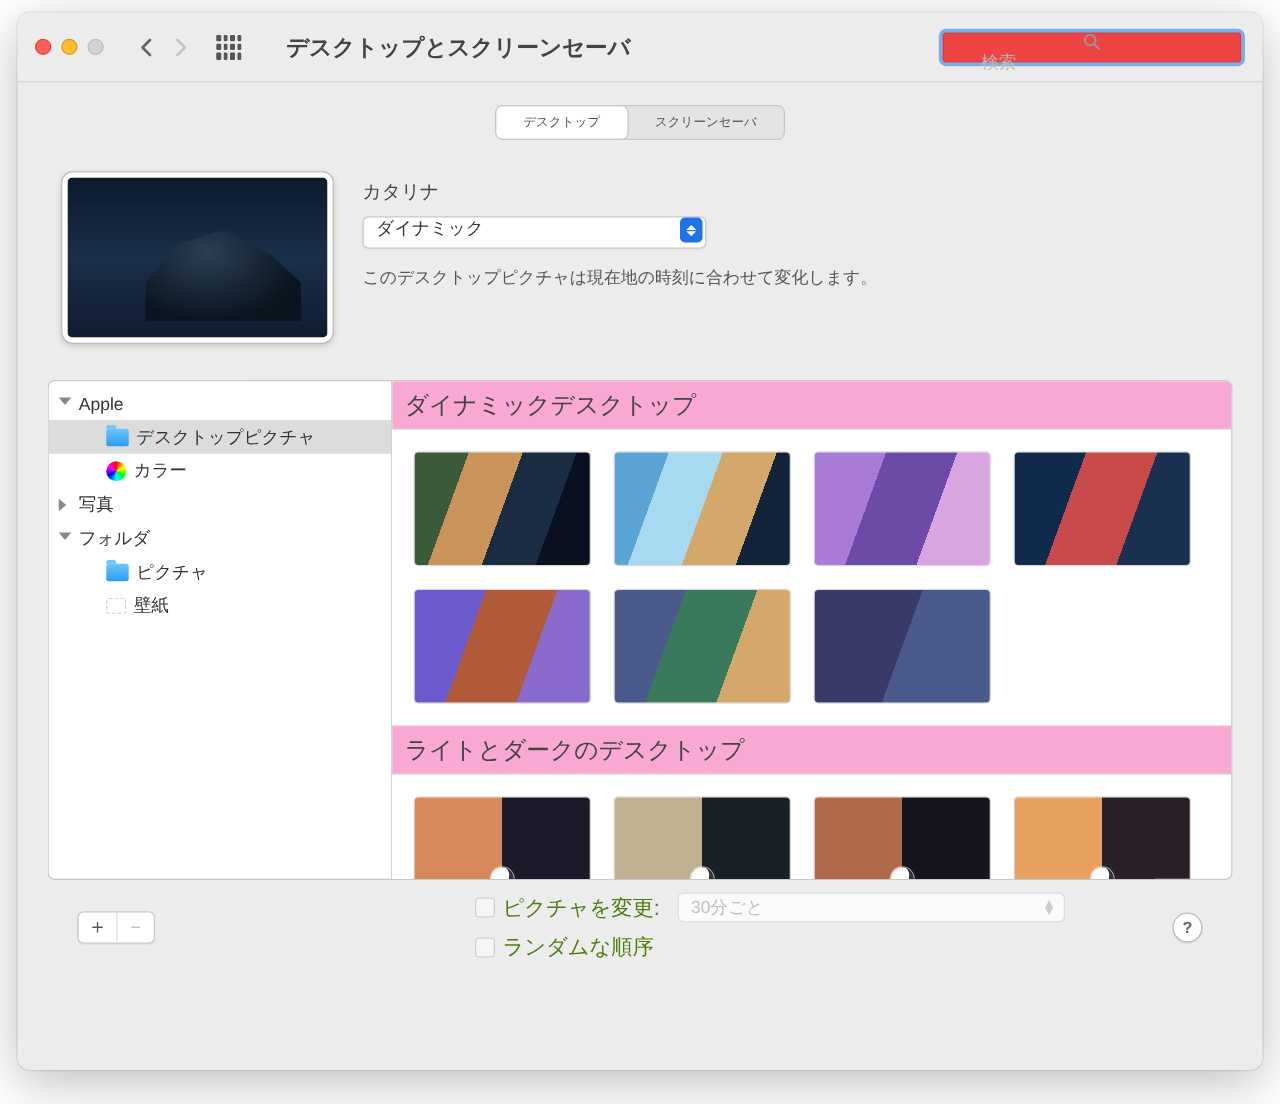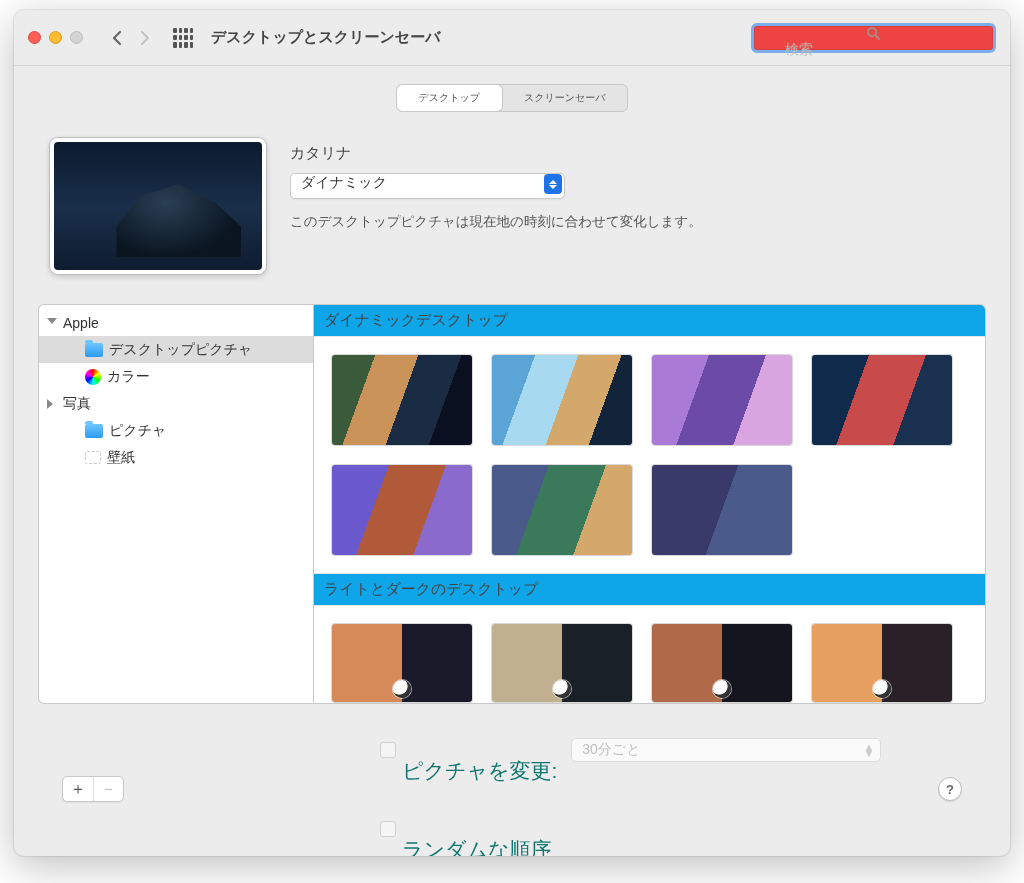--- a/index.html
+++ b/index.html
@@ -31,21 +31,21 @@
 }
 .traffic { display: flex; gap: 8px; margin-right: 20px; }
 .dot { width: 13px; height: 13px; border-radius: 50%; }
 .dot.red { background:#ff5f57; border:1px solid #e0443e; }
 .dot.yellow { background:#febc2e; border:1px solid #d89e22; }
 .dot.gray { background:#d3d3d3; border:1px solid #bdbdbd; }
 .navbtn { width:28px; height:28px; display:flex; align-items:center; justify-content:center; color:#888; cursor:default; }
 .navbtn.active { color:#555; }
 .grid-icon { width:20px; height:20px; display:grid; grid-template-columns:repeat(4,1fr); grid-template-rows:repeat(3,1fr); gap:2px; margin:0 14px; }
 .grid-icon span { background:#555; border-radius:1px; }
-.title { font-size:15px; font-weight:600; color:#444; margin-left:4px; flex:1; }
+.title { font-size:18px; font-weight:600; color:#444; margin-left:22px; flex:1; }
 .search-wrap {
   width:245px; height:30px;
   border:3px solid #7baee8;
   border-radius:6px;
   background:#ef4444;
   display:flex; align-items:center;
   padding:0 6px;
   box-shadow:0 0 0 1px rgba(0,0,0,0.1) inset;
   flex-direction:column;
 }
@@ -111,21 +111,21 @@
 .color-icon { width:16px; height:16px; border-radius:50%; background:conic-gradient(red,yellow,lime,cyan,blue,magenta,red); }
 .gen-icon { width:16px; height:13px; border:1.5px dashed #ccc; border-radius:2px; }
 
 .content {
   flex:1;
   border:1px solid #c8c8c8;
   border-radius:0 6px 6px 0;
   background:#fff;
   overflow-y:auto;
 }
-.section-h { padding:6px 10px; font-size:15px; color:#444; border-bottom:1px solid #e5e5e5; border-top:1px solid #e5e5e5; background:#0ea5e9;}
+.section-h { padding:6px 10px; font-size:19px; color:#444; border-bottom:1px solid #e5e5e5; border-top:1px solid #e5e5e5; background:#f9a8d4;}
 .section-h:first-child { border-top:none; }
 .thumbs { display:flex; flex-wrap:wrap; gap:20px; padding:18px 18px; }
 .thumb { width:140px; height:90px; border-radius:3px; box-shadow:0 0 0 1px rgba(0,0,0,0.15); position:relative; overflow:hidden; cursor:pointer; }
 .thumbs.row2 .thumb { height:78px; }
 .ld-badge { position:absolute; bottom:4px; left:50%; transform:translateX(-50%); width:18px; height:18px; border-radius:50%; background:radial-gradient(circle at 35% 35%,#fff 0 48%,#333 52% 100%); box-shadow:0 0 0 1px rgba(255,255,255,0.6);}
 
 
 .t1{background:linear-gradient(110deg,#3a5a3a 0 25%,#c9935a 25% 50%,#1a2b44 50% 75%,#0a1020 75%)}
 .t2{background:linear-gradient(110deg,#5aa5d6 0 25%,#a7d9f0 25% 50%,#d4a86a 50% 75%,#12243a 75%)}
 .t3{background:linear-gradient(110deg,#a97bd6 0 33%,#6b4aa8 33% 66%,#d9a5e0 66%)}
@@ -136,21 +136,21 @@
 .l1{background:linear-gradient(90deg,#d68a5a 0 50%,#1a1a2a 50%)}
 .l2{background:linear-gradient(90deg,#c0b090 0 50%,#1a2028 50%)}
 .l3{background:linear-gradient(90deg,#b06a4a 0 50%,#151520 50%)}
 .l4{background:linear-gradient(90deg,#e8a060 0 50%,#2a2028 50%)}
 
 .footer { display:flex; align-items:center; padding:10px 24px 0 24px; gap:16px; color:#bfbfbf; }
 .addremove { display:flex; border:1px solid #c8c8c8; border-radius:5px; background:#fff; box-shadow:0 1px 1px rgba(0,0,0,0.05);}
 .addremove button { width:30px; height:24px; border:none; background:transparent; font-size:16px; color:#555; cursor:pointer;}
 .addremove button + button { border-left:1px solid #ddd; color:#bbb; }
 .chk { width:16px; height:16px; border:1px solid #d0d0d0; border-radius:3px; background:#f5f5f5; display:inline-block; vertical-align:middle; margin-right:6px;}
-.disabled-label { color:#0f766e; font-size:21px;margin-top:43px; }
+.disabled-label { color:#4d7c0f; font-size:17px; }
 .interval-select { width:310px; height:24px; border:1px solid #dcdcdc; border-radius:5px; background:#fafafa; display:flex; align-items:center; justify-content:space-between; padding:0 6px 0 10px; color:#bfbfbf; font-size:14px;}
 .interval-select .chev2 { color:#ccc; font-size:11px; display:flex; flex-direction:column; line-height:6px;}
 .help { margin-left:auto; width:24px; height:24px; border-radius:50%; border:1px solid #bbb; background:#fff; display:flex; align-items:center; justify-content:center; font-weight:bold; color:#666; cursor:pointer; box-shadow:0 1px 1px rgba(0,0,0,0.1);}
 .footer-rows { display:flex; flex-direction:column; gap:8px; margin-left:240px;}
 .footer-rows .row { display:flex; align-items:center; }
 </style>
 </head>
 <body>
 
 <div class="window">
@@ -225,20 +225,24 @@
           <span class="folder-icon"></span>
           <span>デスクトップピクチャ</span>
         </div>
         <div class="tree-item indent1">
           <span class="color-icon"></span>
           <span>カラー</span>
         </div>
         <div class="tree-item">
           <span class="disclosure right"></span>
           <span>写真</span>
+        </div>
+        <div class="tree-item">
+          <span class="disclosure down"></span>
+          <span>フォルダ</span>
         </div>
         <div class="tree-item indent1">
           <span class="folder-icon"></span>
           <span>ピクチャ</span>
         </div>
         <div class="tree-item indent1">
           <span class="gen-icon"></span>
           <span>壁紙</span>
         </div>
       </div>

